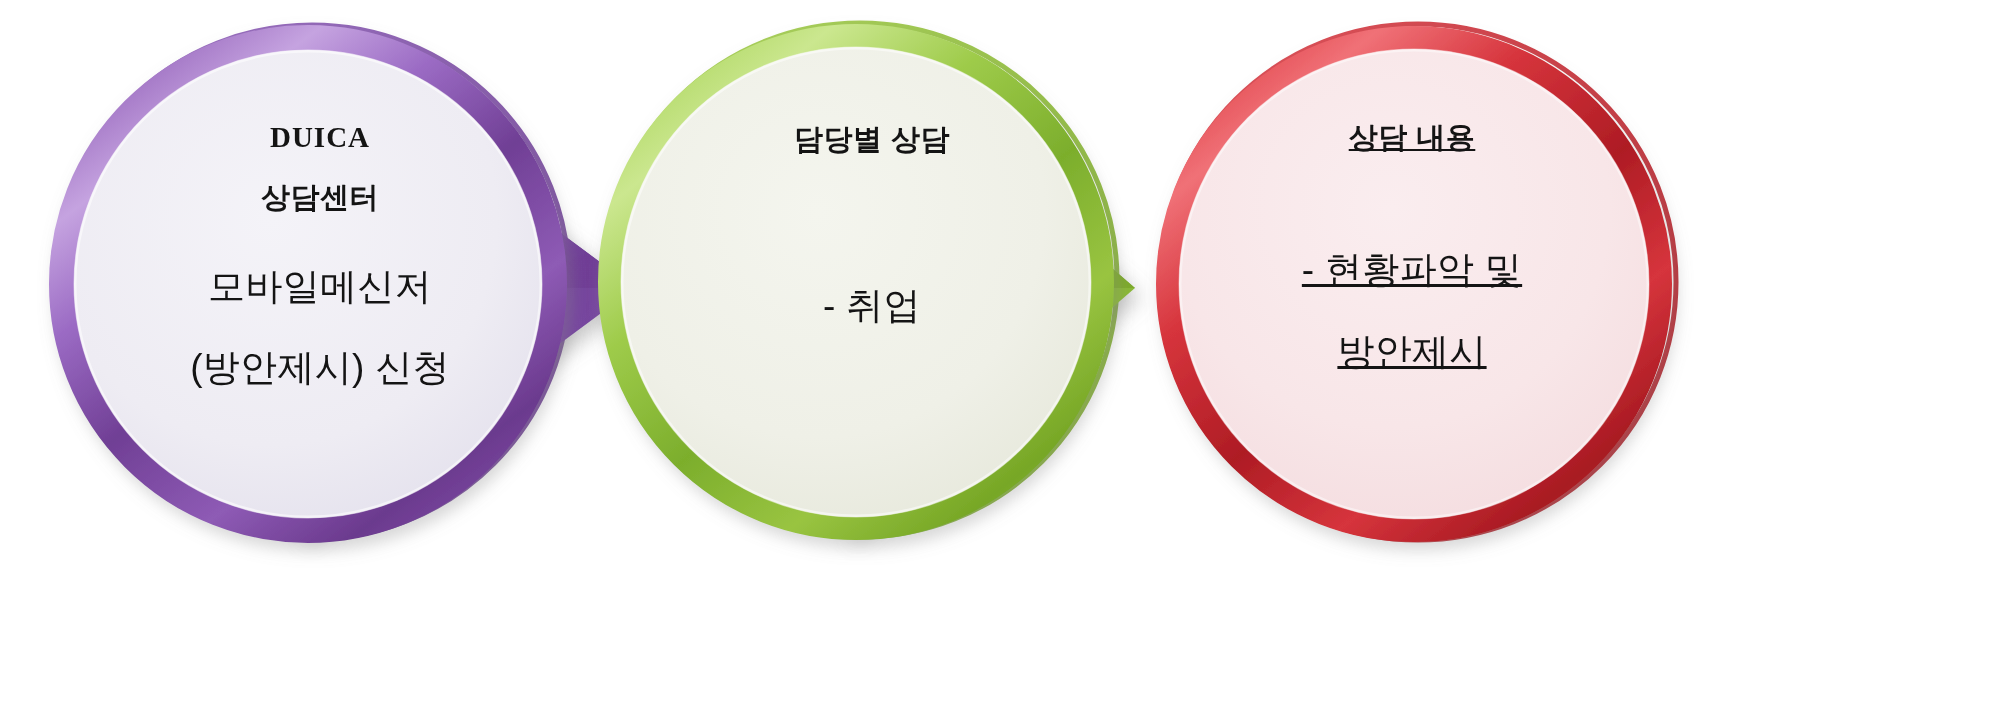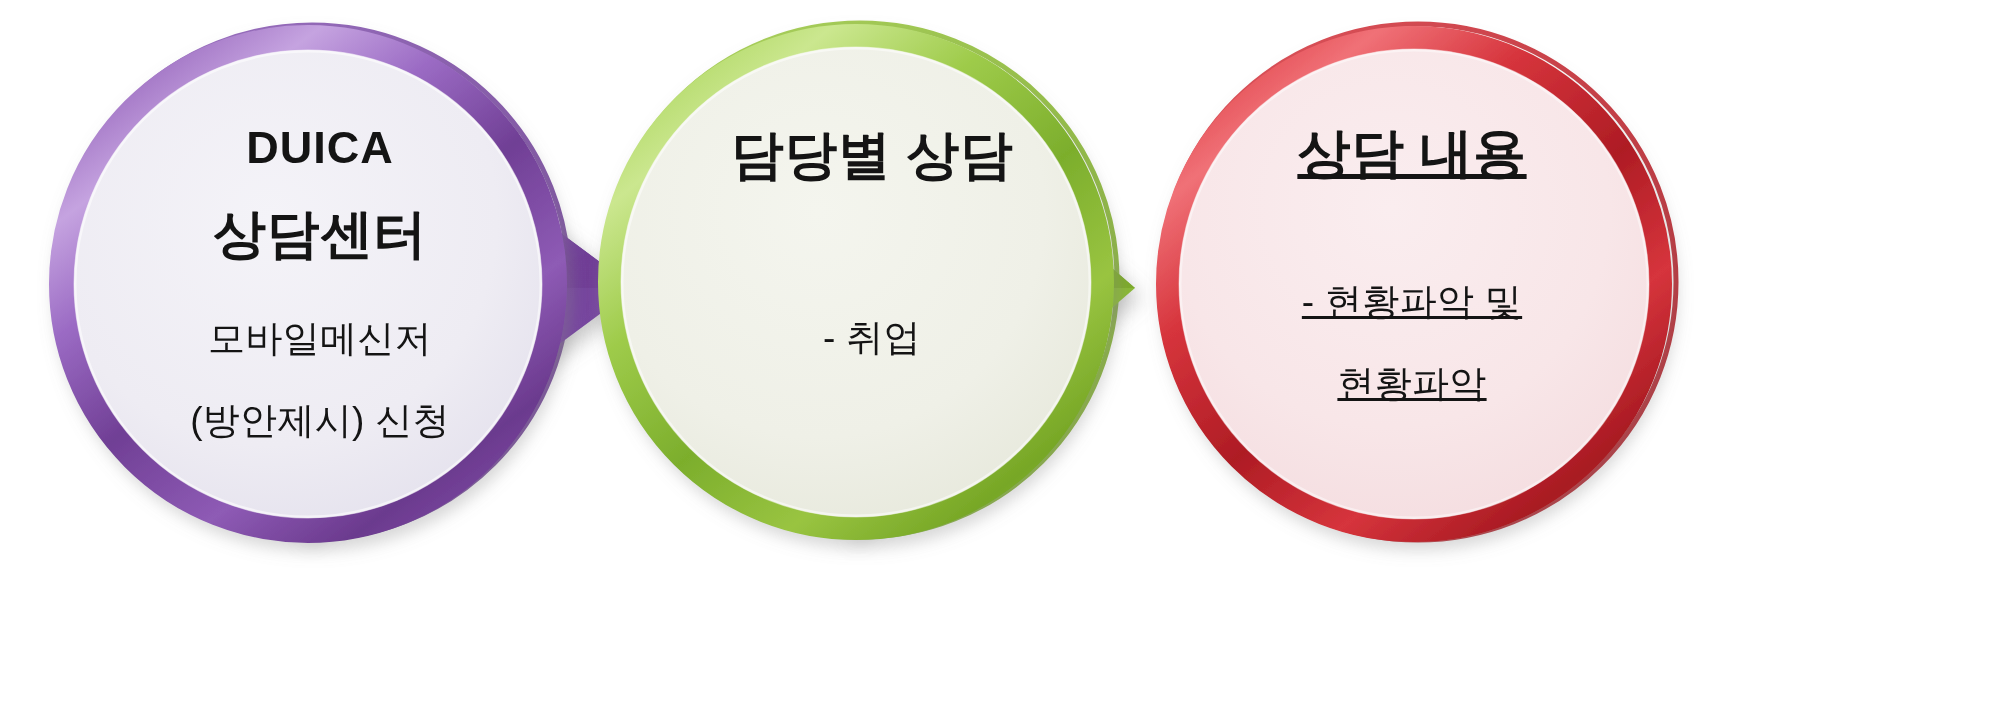--- a/index.html
+++ b/index.html
@@ -22,28 +22,29 @@
   
   .node-text{
     position:absolute;
     text-align:center;
     color:#141414;
     -webkit-font-smoothing:antialiased;
     pointer-events:none;
   }
   .node-text .title{
     font-weight:bold;
-    font-size:53px;
+    font-size:29px;
     line-height:1.32;
     letter-spacing:0.5px;
     white-space:nowrap;
   }
   .node-text .title.latin{
-    font-size:45px;
+    font-size:29px;
     letter-spacing:1px;
+    font-family:Liberation Serif, serif;
   }
   .node-text .body{
     font-weight:normal;
     font-size:37px;
     line-height:1.62;
     letter-spacing:0.3px;
     white-space:nowrap;
   }
   .spacer-sm{height:22px;}
   .spacer-md{height:40px;}
@@ -206,16 +207,16 @@
     <div class="body">- 취업</div>
   </div>
 
   <div class="node-text" id="node3-text">
     <div class="title">상담 내용</div>
     <div class="spacer-sm"></div>
     <div class="spacer-md"></div>
     <div class="spacer-sm"></div>
     <div class="body">- 현황파악 및</div>
     <div class="spacer-sm"></div>
-    <div class="body">현황파악</div>
+    <div class="body">방안제시</div>
   </div>
 
 </div>
 
 </body></html>

